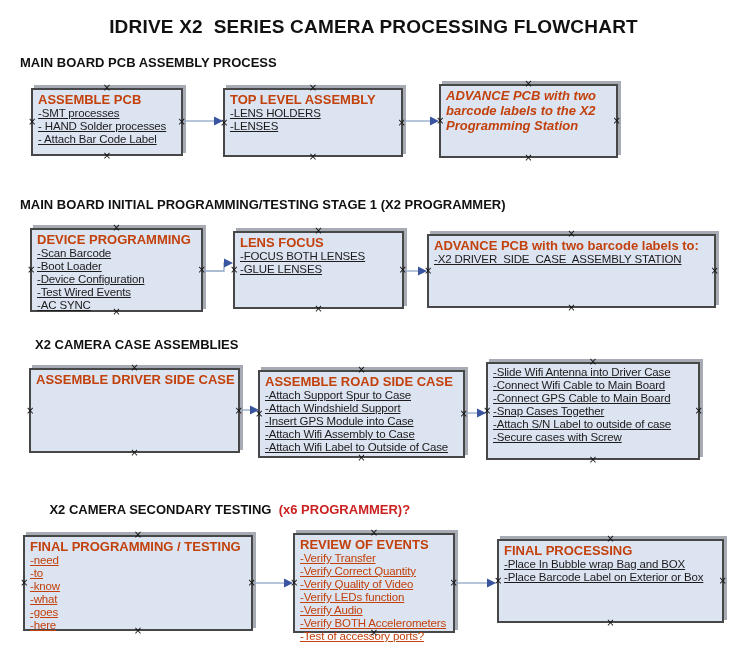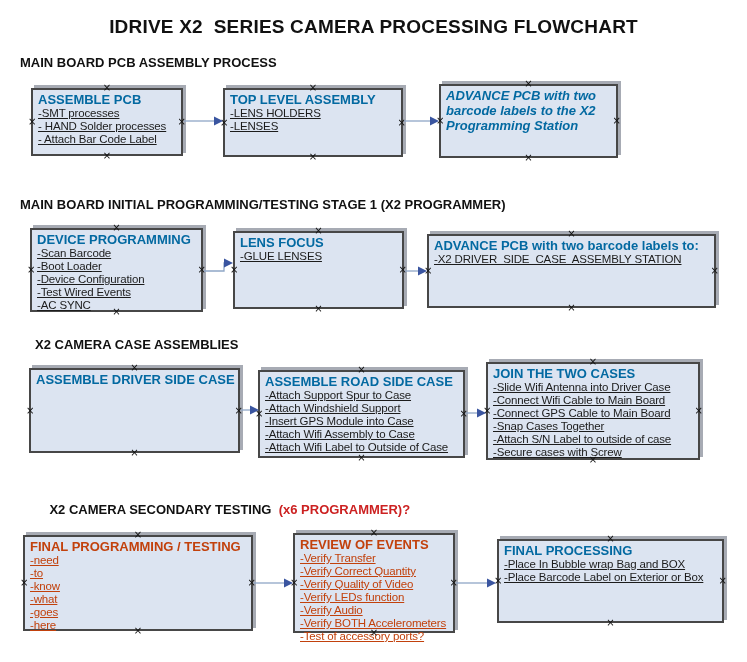--- a/index.html
+++ b/index.html
@@ -14,21 +14,21 @@
   .sec-header{
     position:absolute;font-size:13px;font-weight:bold;white-space:pre;color:#111;
   }
   .sec-header .red{color:#cc2121;}
   .fc-box{
     position:absolute;background:#dce4f1;border:2px solid #474747;
     box-shadow:3px -3px 0 0 #a7abb4;box-sizing:border-box;
     padding:2px 5px 0 5px;
   }
   .fc-title{
-    font-size:13px;font-weight:bold;line-height:15px;white-space:pre;color:#0369a1;
+    font-size:13px;font-weight:bold;line-height:15px;white-space:pre;color:#c2410c;
   }
   .fc-title.wrap{white-space:normal;font-style:italic;}
   .fc-line{
     font-size:11.5px;line-height:13px;white-space:pre;letter-spacing:-0.15px;color:#1c1c1c;text-decoration:underline;
   }
   .fc-box.red .fc-title,.fc-box.red .fc-line{color:#c2410c;}
   .handle{
     position:absolute;font-size:10px;line-height:10px;color:#111;
     font-family:"DejaVu Sans",sans-serif;pointer-events:none;
   }
@@ -99,20 +99,21 @@
       </div>
   <span class="handle handle-t">×</span>
       <span class="handle handle-b">×</span>
       <span class="handle handle-l">×</span>
       <span class="handle handle-r">×</span>
     </div>
 
   <div class="fc-box" style="left:233px;top:231px;width:171px;height:78px">
     <div class="fc-title">LENS FOCUS</div>
     <div>
+        <div class="fc-line">-FOCUS BOTH LENSES</div>
         <div class="fc-line">-GLUE LENSES</div>
       </div>
   <span class="handle handle-t">×</span>
       <span class="handle handle-b">×</span>
       <span class="handle handle-l">×</span>
       <span class="handle handle-r">×</span>
     </div>
 
   <div class="fc-box" style="left:427px;top:234px;width:289px;height:74px">
     <div class="fc-title">ADVANCE PCB with two barcode labels to:</div>
@@ -142,21 +143,20 @@
         <div class="fc-line">-Attach Wifi Assembly to Case</div>
         <div class="fc-line">-Attach Wifi Label to Outside of Case</div>
       </div>
   <span class="handle handle-t">×</span>
       <span class="handle handle-b">×</span>
       <span class="handle handle-l">×</span>
       <span class="handle handle-r">×</span>
     </div>
 
   <div class="fc-box" style="left:486px;top:362px;width:214px;height:98px">
-    <div class="fc-title">JOIN THE TWO CASES</div>
     <div>
         <div class="fc-line">-Slide Wifi Antenna into Driver Case</div>
         <div class="fc-line">-Connect Wifi Cable to Main Board</div>
         <div class="fc-line">-Connect GPS Cable to Main Board</div>
         <div class="fc-line">-Snap Cases Together</div>
         <div class="fc-line">-Attach S/N Label to outside of case</div>
         <div class="fc-line">-Secure cases with Screw</div>
       </div>
   <span class="handle handle-t">×</span>
       <span class="handle handle-b">×</span>

